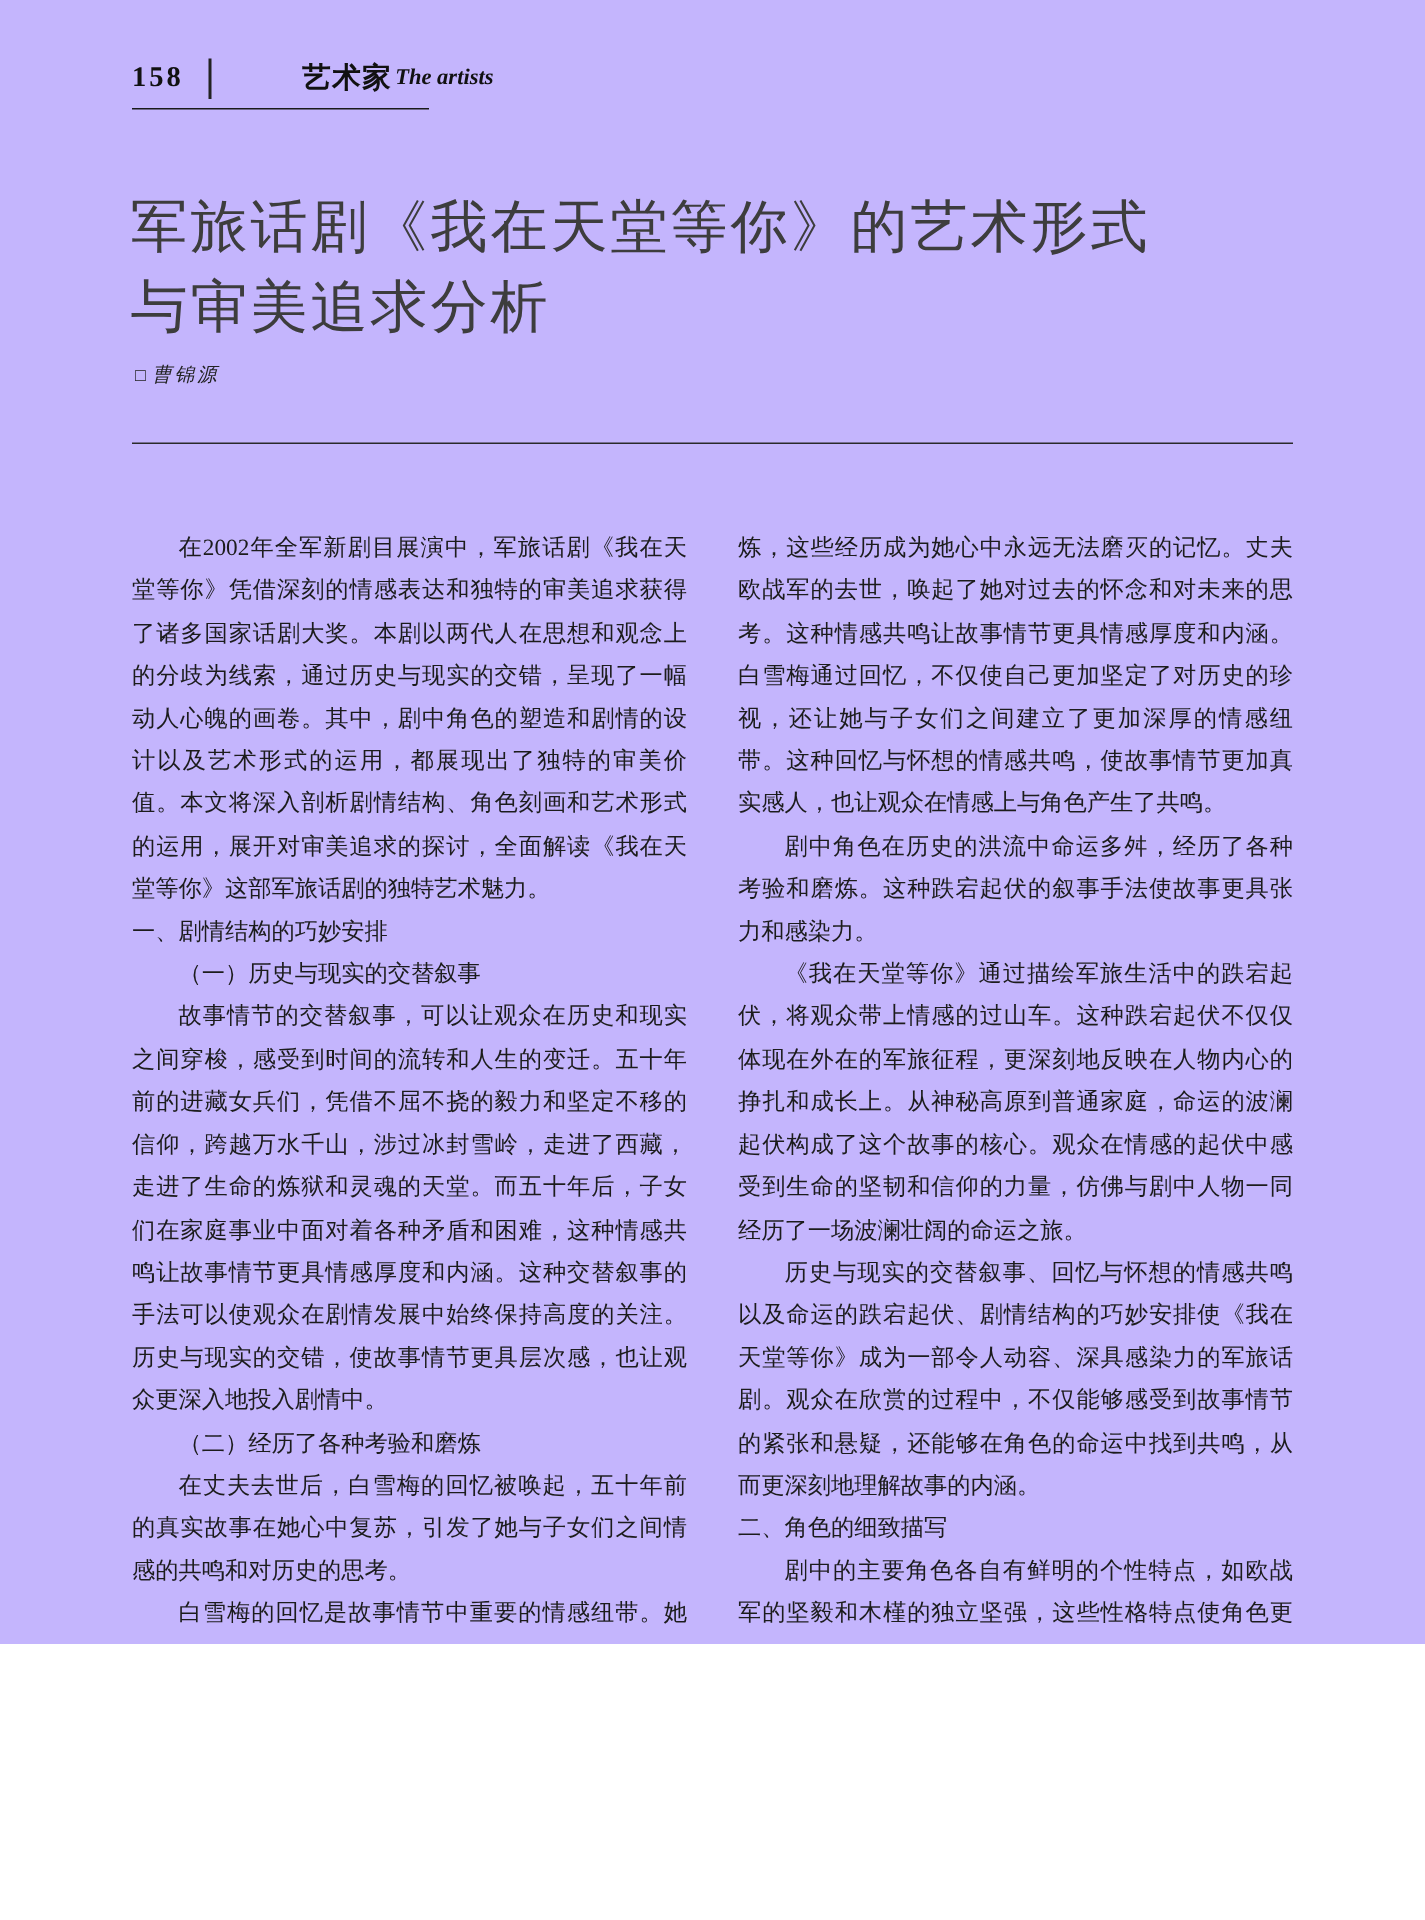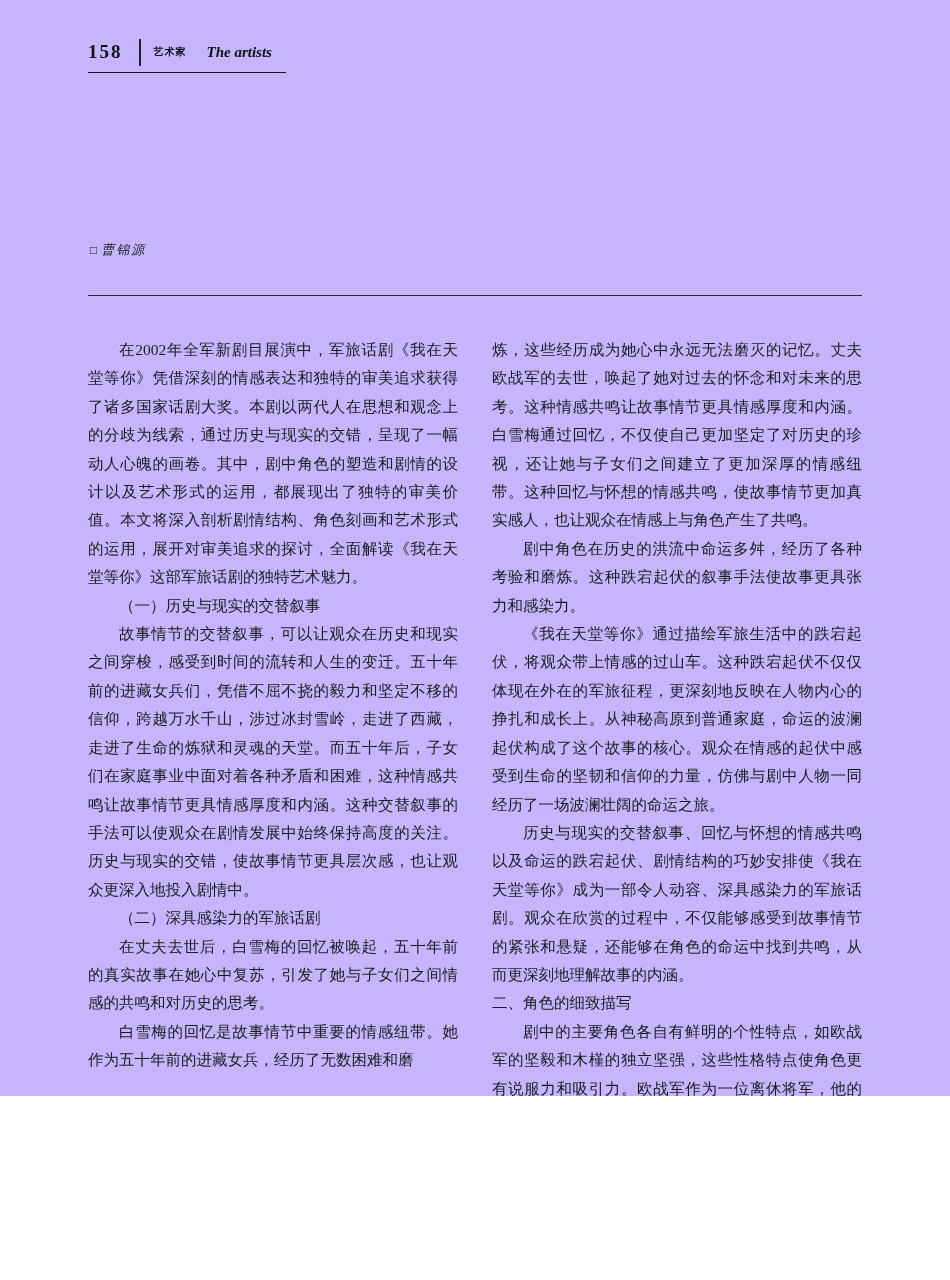--- a/index.html
+++ b/index.html
@@ -32,31 +32,32 @@
     letter-spacing: 2px;
     color: #111;
   }
   .vbar {
     width: 2px;
     height: 27px;
     background: #222;
     margin: 0 13px 0 16px;
   }
   .section-cn {
-    font-size: 10px;
+    font-size: 19px;
     font-weight: bold;
     color: #111;
     letter-spacing: 1px;
+    margin-left: 48px;
   }
   .section-en {
     font-size: 15px;
     font-weight: bold;
     font-style: italic;
     color: #111;
-    margin-left: 20px;
+    margin-left: 2px;
     font-family: "Liberation Serif", serif;
   }
   .header-rule {
     position: absolute;
     top: 72px;
     left: 88px;
     width: 198px;
     height: 1px;
     background: #1a1a1a;
   }
@@ -97,21 +98,21 @@
     top: 295px;
     left: 88px;
     width: 774px;
     height: 1px;
     background: #2a2a2a;
   }
 
   
   .columns {
     position: absolute;
-    top: 336px;
+    top: 352px;
     left: 88px;
     width: 774px;
     display: flex;
     gap: 34px;
   }
   .col {
     width: 370px;
     font-size: 15.5px;
     line-height: 28.4px;
     text-align: justify;
@@ -132,34 +133,39 @@
 <div class="page">
 
   <header class="page-header">
     <span class="page-num">158</span>
     <span class="vbar"></span>
     <span class="section-cn">艺术家</span>
     <span class="section-en">The artists</span>
   </header>
   <div class="header-rule"></div>
 
+  <h1 class="article-title">
+    <span>军旅话剧《我在天堂等你》的艺术形式</span><br>
+    <span>与审美追求分析</span>
+  </h1>
 
   <div class="author-line">
     <span class="author-mark">□</span>
     <span class="author-name">曹锦源</span>
   </div>
 
   <div class="title-rule"></div>
 
   <div class="columns">
     <div class="col">
         <p class="blk p">在2002年全军新剧目展演中，军旅话剧《我在天堂等你》凭借深刻的情感表达和独特的审美追求获得了诸多国家话剧大奖。本剧以两代人在思想和观念上的分歧为线索，通过历史与现实的交错，呈现了一幅动人心魄的画卷。其中，剧中角色的塑造和剧情的设计以及艺术形式的运用，都展现出了独特的审美价值。本文将深入剖析剧情结构、角色刻画和艺术形式的运用，展开对审美追求的探讨，全面解读《我在天堂等你》这部军旅话剧的独特艺术魅力。</p>
+        <p class="blk h1">一、剧情结构的巧妙安排</p>
         <p class="blk h2">（一）历史与现实的交替叙事</p>
         <p class="blk p">故事情节的交替叙事，可以让观众在历史和现实之间穿梭，感受到时间的流转和人生的变迁。五十年前的进藏女兵们，凭借不屈不挠的毅力和坚定不移的信仰，跨越万水千山，涉过冰封雪岭，走进了西藏，走进了生命的炼狱和灵魂的天堂。而五十年后，子女们在家庭事业中面对着各种矛盾和困难，这种情感共鸣让故事情节更具情感厚度和内涵。这种交替叙事的手法可以使观众在剧情发展中始终保持高度的关注。历史与现实的交错，使故事情节更具层次感，也让观众更深入地投入剧情中。</p>
-        <p class="blk h2">（二）深具感染力的军旅话剧</p>
+        <p class="blk h2">（二）经历了各种考验和磨炼</p>
         <p class="blk p">在丈夫去世后，白雪梅的回忆被唤起，五十年前的真实故事在她心中复苏，引发了她与子女们之间情感的共鸣和对历史的思考。</p>
         <p class="blk p">白雪梅的回忆是故事情节中重要的情感纽带。她作为五十年前的进藏女兵，经历了无数困难和磨</p>
       </div>
     <div class="col">
         <p class="blk pcont">炼，这些经历成为她心中永远无法磨灭的记忆。丈夫欧战军的去世，唤起了她对过去的怀念和对未来的思考。这种情感共鸣让故事情节更具情感厚度和内涵。白雪梅通过回忆，不仅使自己更加坚定了对历史的珍视，还让她与子女们之间建立了更加深厚的情感纽带。这种回忆与怀想的情感共鸣，使故事情节更加真实感人，也让观众在情感上与角色产生了共鸣。</p>
         <p class="blk p">剧中角色在历史的洪流中命运多舛，经历了各种考验和磨炼。这种跌宕起伏的叙事手法使故事更具张力和感染力。</p>
         <p class="blk p">《我在天堂等你》通过描绘军旅生活中的跌宕起伏，将观众带上情感的过山车。这种跌宕起伏不仅仅体现在外在的军旅征程，更深刻地反映在人物内心的挣扎和成长上。从神秘高原到普通家庭，命运的波澜起伏构成了这个故事的核心。观众在情感的起伏中感受到生命的坚韧和信仰的力量，仿佛与剧中人物一同经历了一场波澜壮阔的命运之旅。</p>
         <p class="blk p">历史与现实的交替叙事、回忆与怀想的情感共鸣以及命运的跌宕起伏、剧情结构的巧妙安排使《我在天堂等你》成为一部令人动容、深具感染力的军旅话剧。观众在欣赏的过程中，不仅能够感受到故事情节的紧张和悬疑，还能够在角色的命运中找到共鸣，从而更深刻地理解故事的内涵。</p>
         <p class="blk h1">二、角色的细致描写</p>
         <p class="blk p">剧中的主要角色各自有鲜明的个性特点，如欧战军的坚毅和木槿的独立坚强，这些性格特点使角色更有说服力和吸引力。欧战军作为一位离休将军，他的坚韧和执着让人印象深刻。在面对女儿木槿离</p>

